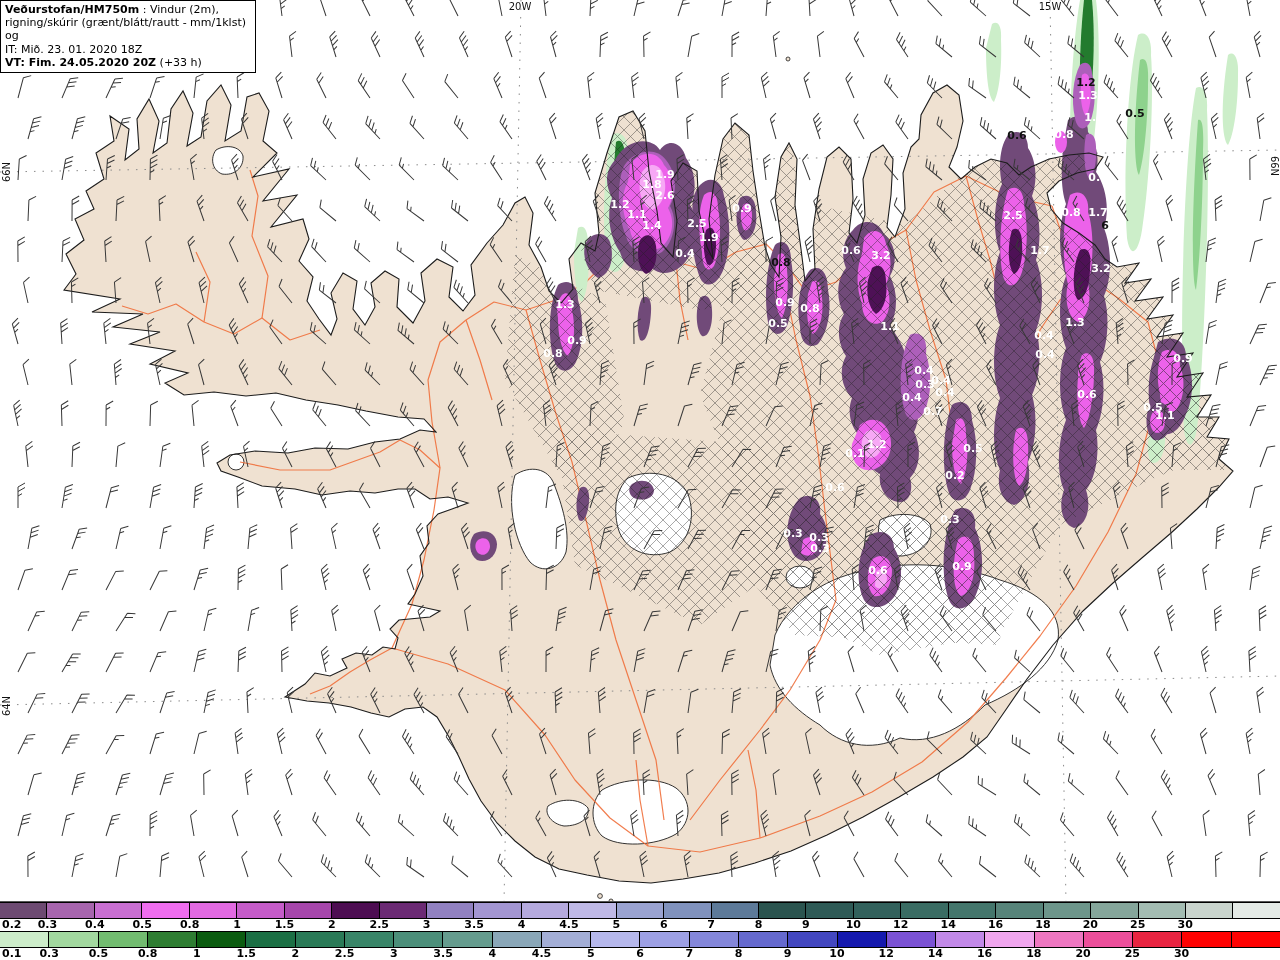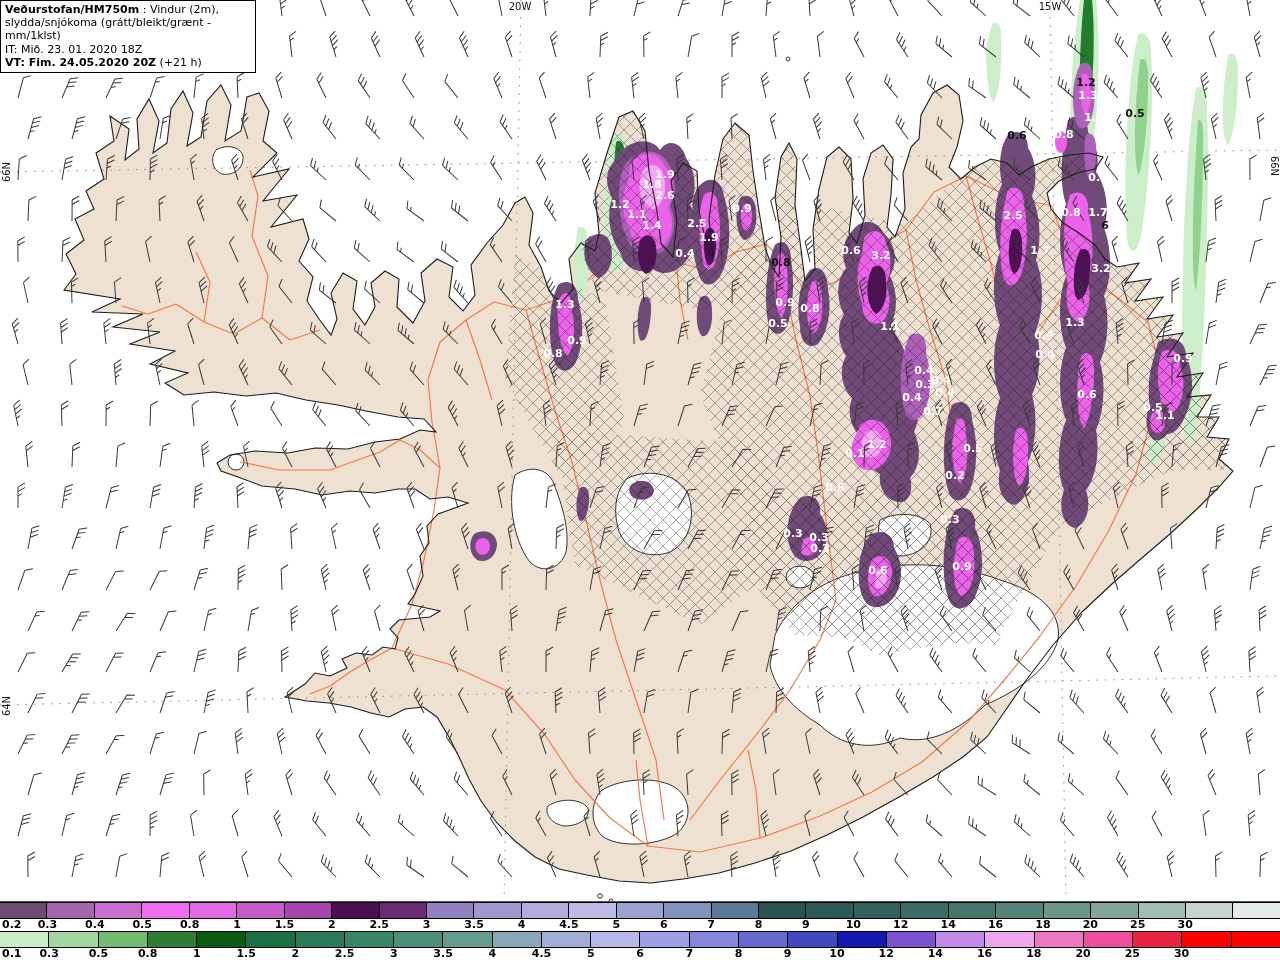--- a/index.html
+++ b/index.html
@@ -880,23 +880,23 @@
         <text x="520" y="10" text-anchor="middle" font-size="10" fill="#111">20W</text>
         <text x="1050" y="10" text-anchor="middle" font-size="10" fill="#111">15W</text>
         <text x="10" y="172" font-size="10" fill="#111" text-anchor="middle" transform="rotate(-90 10 172)">66N</text>
         <text x="10" y="706" font-size="10" fill="#111" text-anchor="middle" transform="rotate(-90 10 706)">64N</text>
         <text x="1271" y="166" font-size="10" fill="#111" text-anchor="middle" transform="rotate(90 1271 166)">66N</text>
       </g>
   </svg>
 
   <div class="legend">
     <div><b>Veðurstofan/HM750m</b><span> : Vindur (2m),</span></div>
-    <div>slydda/snjókoma (grátt/bleikt/grænt - mm/1klst)</div>
+    <div>rigning/skúrir (grænt/blátt/rautt - mm/1klst) og</div>
     <div>IT: Mið. 23. 01. 2020 18Z</div>
-    <div><b>VT: Fim. 24.05.2020 20Z</b><span> (+21 h)</span></div>
+    <div><b>VT: Fim. 24.05.2020 20Z</b><span> (+33 h)</span></div>
   </div>
 
   <div class="bars">
     <div class="barrow" id="bar-sleet">
         <div class="seg" style="background: rgb(109, 74, 114);"></div>
         <div class="seg" style="background: rgb(167, 101, 174);"></div>
         <div class="seg" style="background: rgb(201, 111, 210);"></div>
         <div class="seg" style="background: rgb(239, 109, 239);"></div>
         <div class="seg" style="background: rgb(226, 106, 226);"></div>
         <div class="seg" style="background: rgb(197, 92, 201);"></div>

